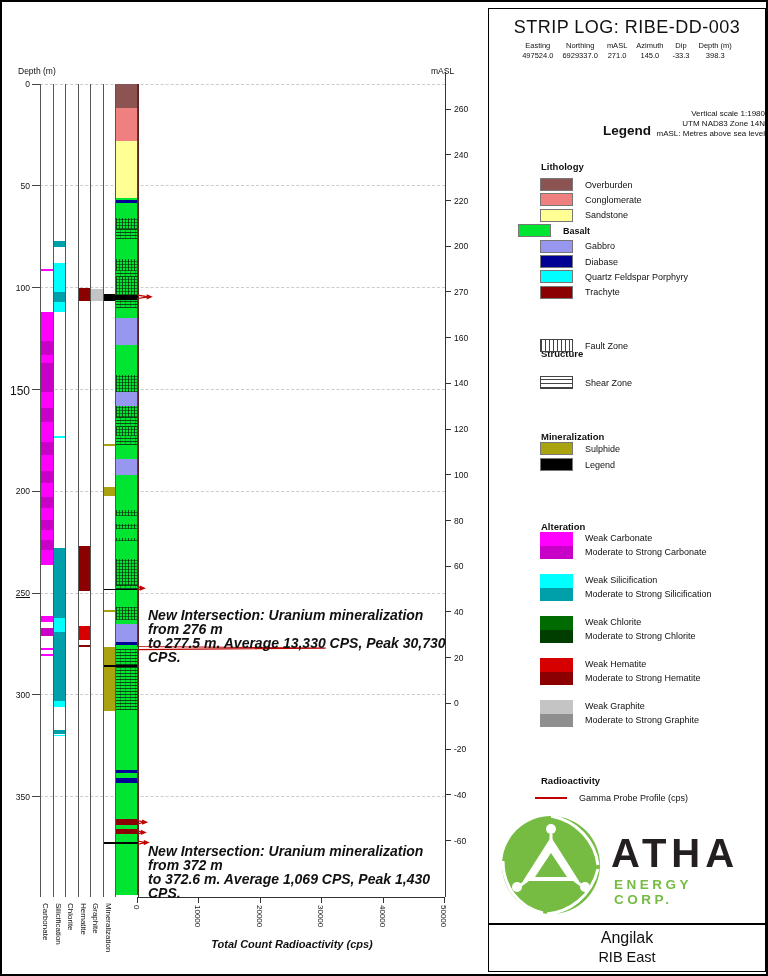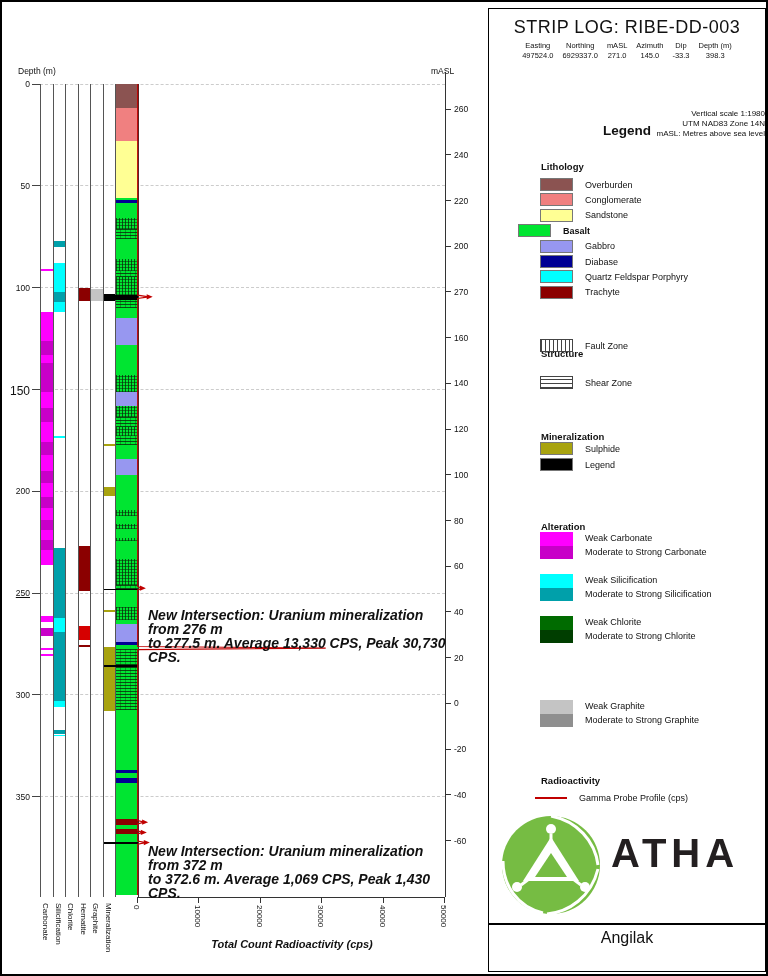--- a/index.html
+++ b/index.html
@@ -310,25 +310,27 @@
         <polygon points="52,24 80,68 24,68" fill="#fff"></polygon>
         <polygon points="52,40 68,64 36,64" fill="#76BC43"></polygon>
         <circle cx="52" cy="16" r="5" fill="#fff"></circle>
         <circle cx="86" cy="74" r="5" fill="#fff"></circle>
         <circle cx="18" cy="74" r="5" fill="#fff"></circle>
         <line x1="52" y1="21" x2="52" y2="30" stroke="#fff" stroke-width="3"></line>
         <line x1="82" y1="72" x2="74" y2="66" stroke="#fff" stroke-width="3"></line>
         <line x1="22" y1="72" x2="30" y2="66" stroke="#fff" stroke-width="3"></line>
       </svg>
       <div class="abs brand-name" style="left:114px;top:22px">ATHA</div>
+      <div class="abs brand-sub" id="brand-sub" style="left: 117px; top: 66px; color: rgb(118, 188, 67);">ENERGY CORP.</div>
     </div>
   </div>
 
   <div id="footerbox" class="abs">
     <div class="abs footline1" style="top:4px">Angilak</div>
+    <div class="abs footline2" style="top:24px">RIB East</div>
   </div>
 
 <div class="swrow" style="left: 538px; top: 176px;">
       <div class="sw " style="background: rgb(139, 83, 81);"></div>
       <div class="swlabel">Overburden</div>
     </div>
     <div class="swrow" style="left: 538px; top: 191.4px;">
       <div class="sw " style="background: rgb(240, 128, 128);"></div>
       <div class="swlabel">Conglomerate</div>
     </div>
@@ -395,20 +397,30 @@
     <div class="swrow" style="left: 538px; top: 614px; align-items: flex-start;">
       <div class="sw2">
         <div style="background: rgb(0, 107, 0);"></div>
         <div style="background: rgb(0, 62, 0);"></div>
       </div>
       <div class="alt-labels">
         <div>Weak Chlorite</div>
         <div>Moderate to Strong Chlorite</div>
       </div>
     </div>
+    <div class="swrow" style="left: 538px; top: 656px; align-items: flex-start;">
+      <div class="sw2">
+        <div style="background: rgb(214, 0, 0);"></div>
+        <div style="background: rgb(139, 0, 0);"></div>
+      </div>
+      <div class="alt-labels">
+        <div>Weak Hematite</div>
+        <div>Moderate to Strong Hematite</div>
+      </div>
+    </div>
     <div class="swrow" style="left: 538px; top: 698px; align-items: flex-start;">
       <div class="sw2">
         <div style="background: rgb(196, 196, 196);"></div>
         <div style="background: rgb(143, 143, 143);"></div>
       </div>
       <div class="alt-labels">
         <div>Weak Graphite</div>
         <div>Moderate to Strong Graphite</div>
       </div>
     </div>

